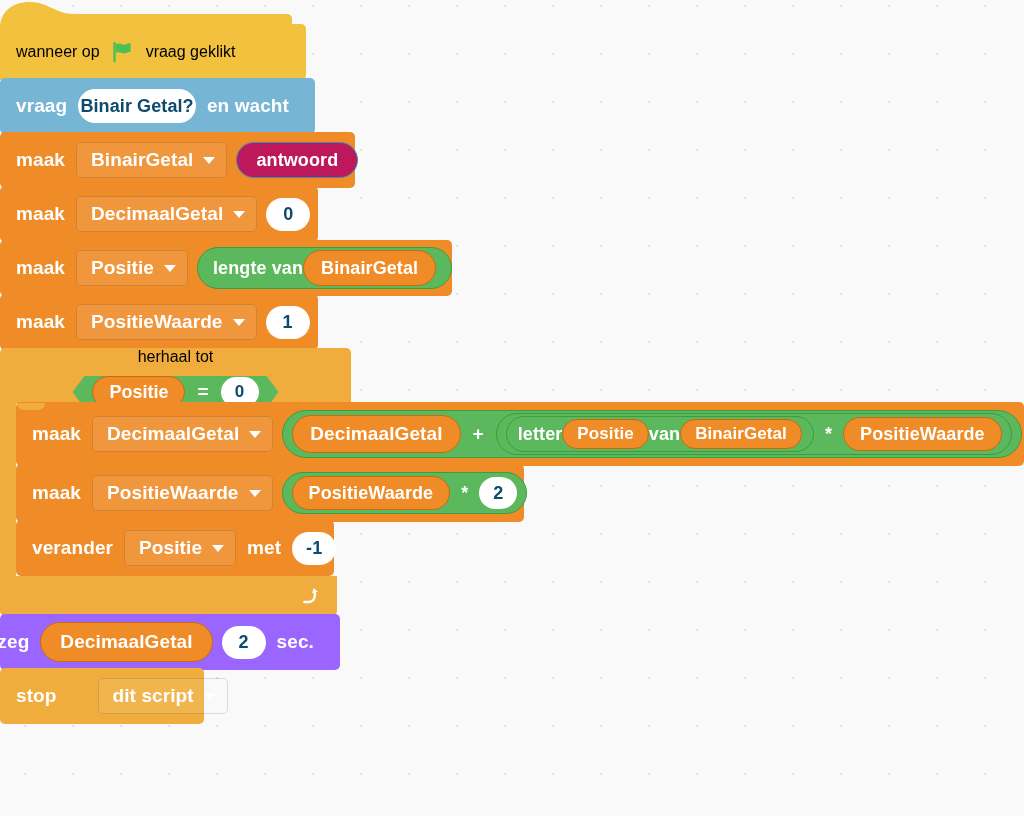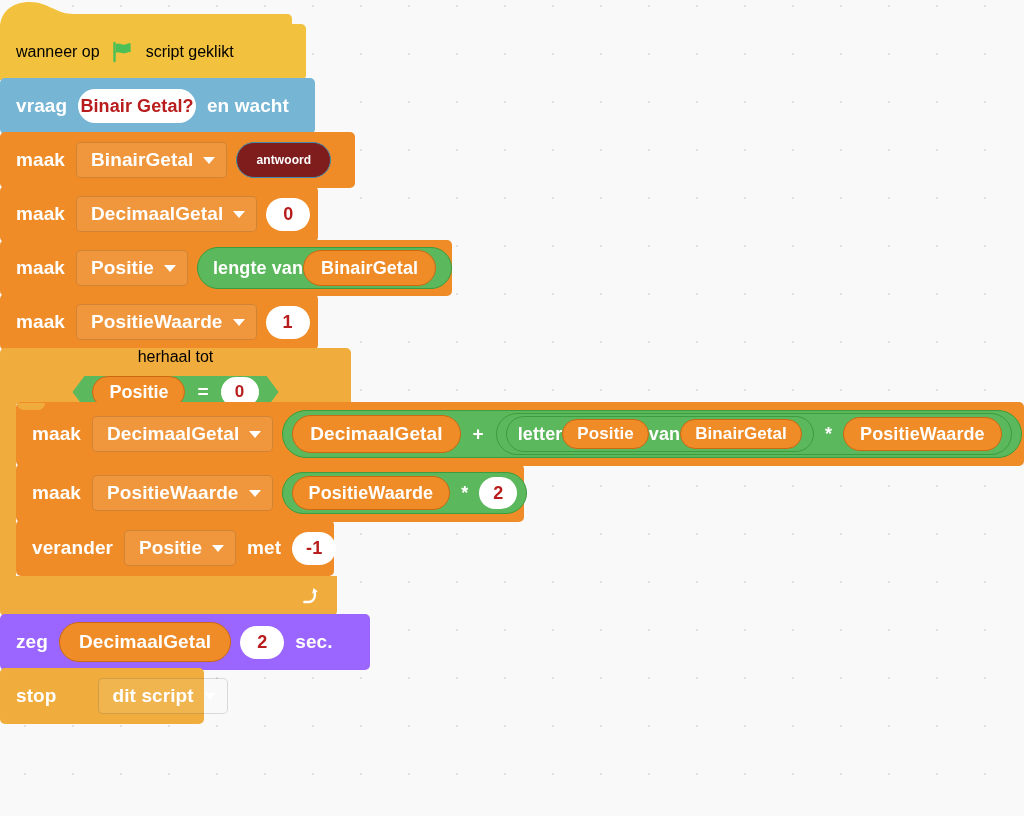--- a/index.html
+++ b/index.html
@@ -127,21 +127,21 @@
   
   .input-oval {
     display: inline-flex;
     align-items: center;
     justify-content: center;
     min-width: 18px;
     height: 33px;
     padding: 0 13px;
     border-radius: 17px;
     background: #ffffff;
-    color: #b91c1c;
+    color: #0c4a6e;
     font-size: 18px;
     font-weight: bold;
   }
   .input-text {
     min-width: 40px;
     padding: 0 16px;
     height: 34px;
     border-radius: 17px;
   }
 
@@ -156,26 +156,26 @@
     font-size: 18px;
     font-weight: bold;
     color: #ffffff;
     box-sizing: border-box;
   }
   .rep-var {
     background: #ef8c28;
     border: 1px solid #c96a13;
   }
   .rep-sensing {
-    background: #7f1d1d;
+    background: #be185d;
     border: 1px solid #3e8cb0;
     height: 36px;
     border-radius: 18px;
     padding: 0 19px;
-    font-size: 12px;
+    font-size: 18px;
   }
   .rep-op {
     background: #5cb85c;
     border: 1px solid #3d9c3d;
     height: 38px;
     border-radius: 19px;
     padding: 0 9px 0 15px;
   }
   .rep-op.pad-r { padding-right: 15px; }
 
@@ -269,21 +269,21 @@
       </svg>
       <div class="hat-body c-events">
         <span class="lbl">wanneer op</span>
         <span class="flag-icon">
           <svg viewBox="0 0 24 24" width="24" height="24">
             <path d="M3.5,3 L3.5,21" stroke="#4cbf56" stroke-width="2.4" stroke-linecap="round" fill="none"></path>
             <path d="M4.8,4.2 C8,2.2 11.4,6 15.2,4.3 C17.4,3.3 18.6,3 19.6,3.6 L19.6,12.2
                      C18.4,11.6 17.2,12 15.2,12.9 C11.4,14.6 8,10.8 4.8,12.8 Z" fill="#4cbf56"></path>
           </svg>
         </span>
-        <span class="lbl">script geklikt</span>
+        <span class="lbl">vraag geklikt</span>
       </div>
     </div>
 
     <div class="blk stack c-sensing" style="width:315px;">
       <span class="lbl">vraag</span>
       <span class="input-oval input-text">Binair Getal?</span>
       <span class="lbl">en wacht</span>
     </div>
 
     <div class="blk stack c-data" style="width:355px;">
@@ -390,21 +390,21 @@
       <div class="c-foot c-control" style="width:337px;">
         <span class="loop-arrow">
           <svg viewBox="0 0 24 24" width="22" height="22">
             <path d="M19.5,6.5 L19.5,11.5 C19.5,15.4 16.4,18.5 12.5,18.5 L8,18.5" fill="none" stroke="#ffffff" stroke-width="2.6" stroke-linecap="round"></path>
             <path d="M18,3.2 L22.6,7.2 L16.6,9.3 Z" fill="#ffffff"></path>
           </svg>
         </span>
       </div>
     </div>
 
-    <div class="blk stack c-looks" style="width:370px;">
+    <div class="blk stack c-looks" style="width:340px;justify-content:flex-end;">
       <span class="lbl">zeg</span>
       <span class="rep rep-var" style="height:40px;border-radius:20px;padding:0 19px;font-size:19px;">DecimaalGetal</span>
       <span class="input-oval">2</span>
       <span class="lbl">sec.</span>
     </div>
 
     <div class="blk stack cap c-control" style="width:204px;">
       <span class="lbl">stop</span>
       <span class="field-dd">
         <span>dit script</span>

